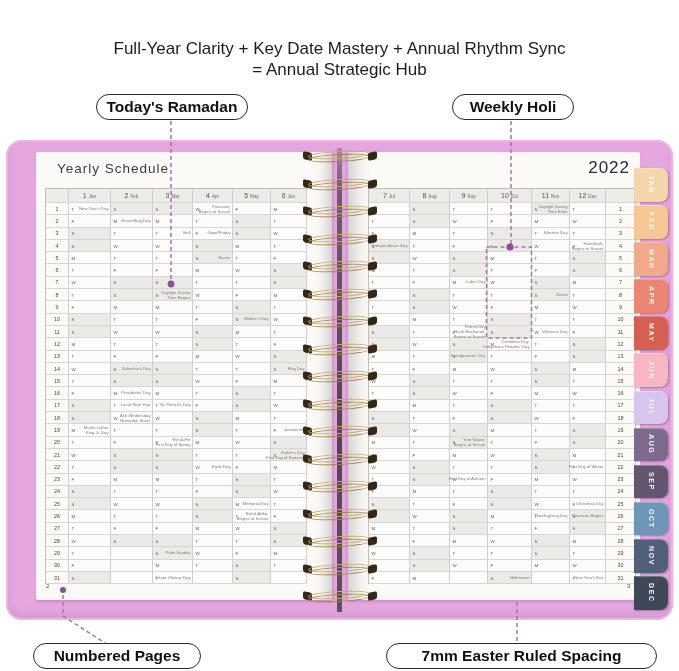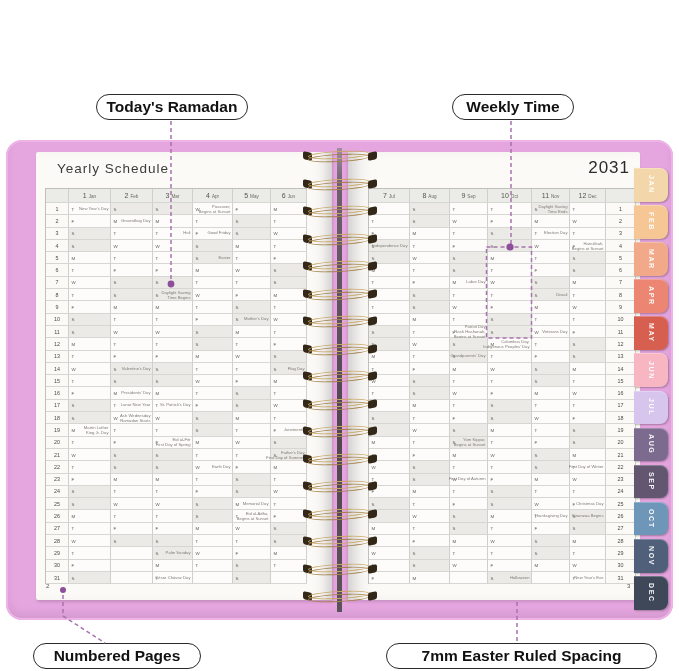--- a/index.html
+++ b/index.html
@@ -69,20 +69,24 @@
   .tab span{writing-mode:vertical-rl;font-size:7px;font-weight:700;letter-spacing:1.6px;
             color:rgba(255,255,255,.95);}
   
   .overlay{position:absolute;left:0;top:0;pointer-events:none;}
 </style>
 </head>
 <body>
 
 <div class="canvas">
 
+  <div class="subtitle">
+    <div>Full-Year Clarity + Key Date Mastery + Annual Rhythm Sync</div>
+    <div>= Annual Strategic Hub</div>
+  </div>
 
   <div class="cover"></div>
 
   <div class="page page-left">
     <div class="page-heading">Yearly Schedule</div>
     <div class="ptable pt-left" id="left-table">
         <div class="prow phead">
           <div class="pcell daych" style="width: 23px;"></div>
           <div class="pcell monh" style="width: 42px;">
             <span class="mnum">1</span>
@@ -778,21 +782,21 @@
           <div class="pcell datac wkend" style="width: 38px;">
             <span class="wday">S</span>
           </div>
           <div class="pcell datac" style="width: 36px;"></div>
         </div>
       </div>
     <div class="page-num page-num-left">2</div>
   </div>
 
   <div class="page page-right">
-    <div class="page-year">2031</div>
+    <div class="page-year">2022</div>
     <div class="ptable pt-right" id="right-table">
         <div class="prow phead">
           <div class="pcell monh" style="width: 41px;">
             <span class="mnum">7</span>
             <span class="mname">Jul</span>
           </div>
           <div class="pcell monh" style="width: 40px;">
             <span class="mnum">8</span>
             <span class="mname">Aug</span>
           </div>
@@ -1628,21 +1632,21 @@
       </div>
       <div class="tab" style="background: rgb(80, 96, 122);">
         <span>NOV</span>
       </div>
       <div class="tab" style="background: rgb(62, 72, 88);">
         <span>DEC</span>
       </div>
     </div>
 
   <div class="pill pill-today">Today's Ramadan</div>
-  <div class="pill pill-weekly">Weekly Time</div>
+  <div class="pill pill-weekly">Weekly Holi</div>
   <div class="pill pill-numbered">Numbered Pages</div>
   <div class="pill pill-ruled">7mm Easter Ruled Spacing</div>
 
   <svg class="overlay" width="679" height="671">
     <g stroke="#a873ae" stroke-width="1.5" fill="none" stroke-dasharray="4 3">
       <path d="M171,121 L171,280"></path>
       <path d="M511,121 L511,244"></path>
       <rect x="486.5" y="247" width="45" height="91"></rect>
       <path d="M63,595 L63,616 L105,643"></path>
       <path d="M517,602 L517,643"></path>

